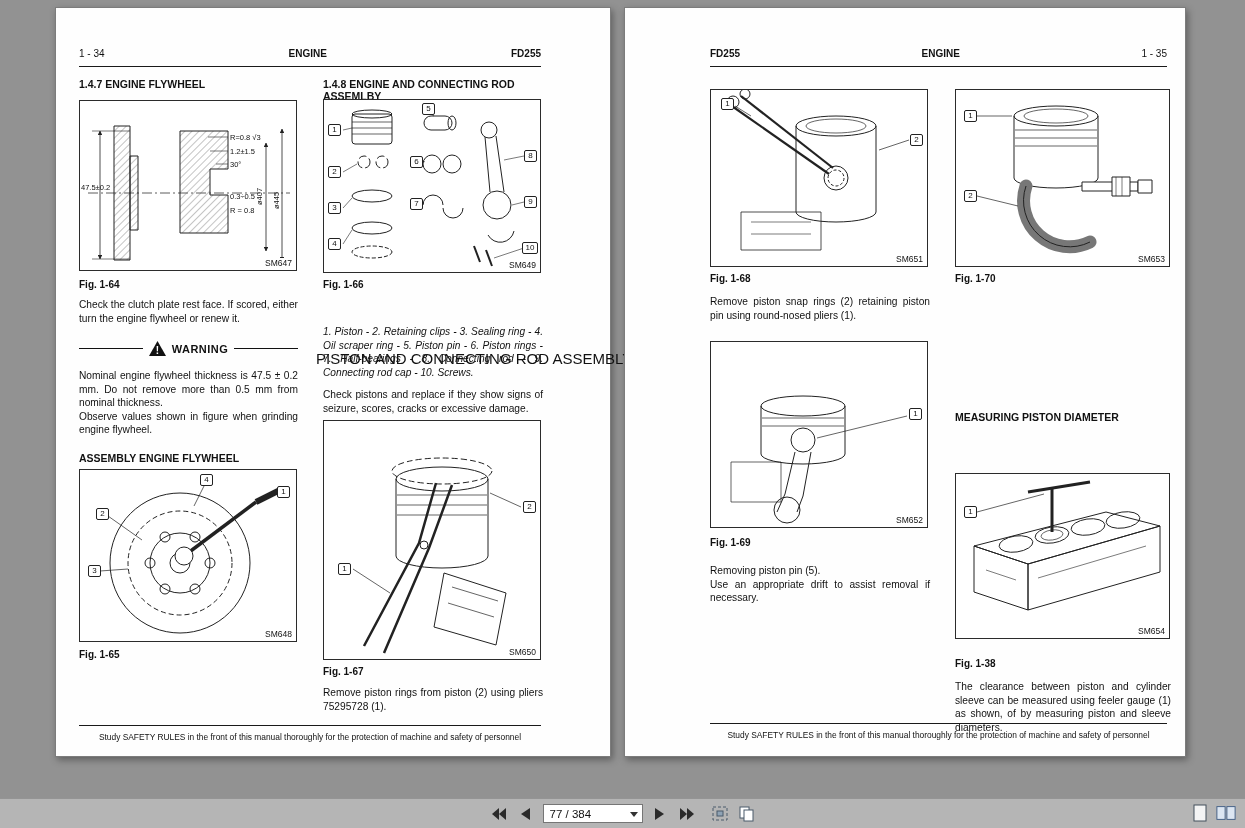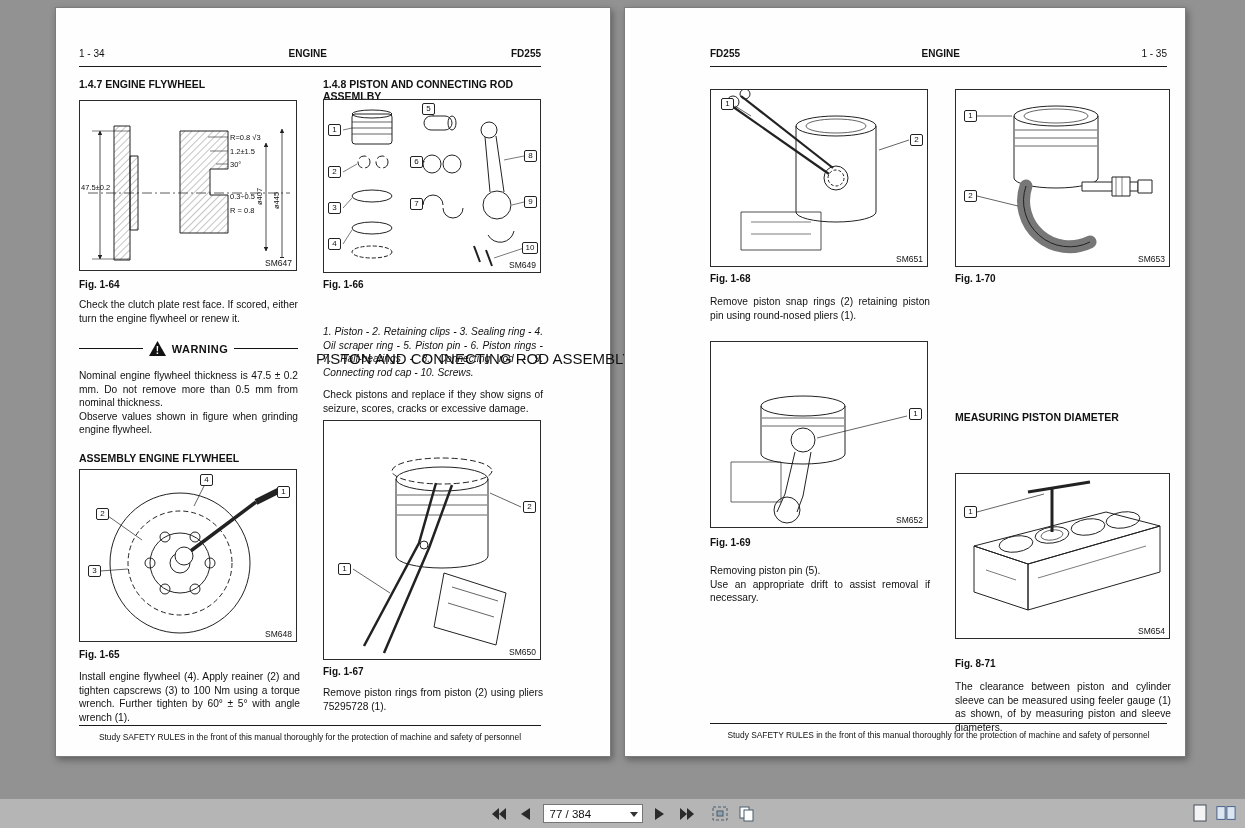--- a/index.html
+++ b/index.html
@@ -121,23 +121,22 @@
       <line x1="126" y1="12" x2="114" y2="36" stroke="#222" stroke-width="0.7"></line>
     </svg>
     <div class="co" style="left:197px; top:16px;">1</div>
     <div class="co" style="left:16px; top:38px;">2</div>
     <div class="co" style="left:8px; top:95px;">3</div>
     <div class="co" style="left:120px; top:4px;">4</div>
     <div class="smcode">SM648</div>
   </div>
   <div class="abs figcap" style="left:23px; top:641px;">Fig. 1-65</div>
 
-  <div class="abs para" style="left:23px; top:662px; width:221px;">Install engine flywheel (4). Apply reainer (2) and tighten capscrews (3) to 100 Nm using a torque wrench. Further tighten by 60° ± 5° with angle wrench (1).</div>
-
-  <div class="abs sect" style="left:267px; top:70px; width:220px;">1.4.8  PISTON AND CONNECTING ROD ASSEMLBY</div>
+
+  <div class="abs sect" style="left:267px; top:70px; width:220px;">1.4.8  ENGINE AND CONNECTING ROD ASSEMLBY</div>
 
   <div class="figframe" style="left:267px; top:91px; width:218px; height:174px;">
     <svg class="fig" width="216" height="172" viewBox="0 0 216 172">
       <rect x="28" y="14" width="40" height="30" rx="3" fill="none" stroke="#222"></rect>
       <ellipse cx="48" cy="14" rx="20" ry="4" fill="none" stroke="#222"></ellipse>
       <line x1="28" y1="22" x2="68" y2="22" stroke="#222" stroke-width="0.7"></line>
       <line x1="28" y1="28" x2="68" y2="28" stroke="#222" stroke-width="0.7"></line>
       <line x1="28" y1="34" x2="68" y2="34" stroke="#222" stroke-width="0.7"></line>
       <circle cx="40" cy="62" r="6" fill="none" stroke="#222" stroke-dasharray="8 3"></circle>
       <circle cx="58" cy="62" r="6" fill="none" stroke="#222" stroke-dasharray="8 3"></circle>
@@ -317,21 +316,21 @@
       <ellipse cx="96" cy="61" rx="11" ry="5" fill="none" stroke="#222" stroke-width="0.7" transform="rotate(-8 96 61)"></ellipse>
       <line x1="96" y1="14" x2="96" y2="58" stroke="#222" stroke-width="3"></line>
       <line x1="72" y1="18" x2="134" y2="8" stroke="#222" stroke-width="3"></line>
       <line x1="21" y1="38" x2="88" y2="20" stroke="#222" stroke-width="0.7"></line>
       <line x1="30" y1="96" x2="60" y2="106" stroke="#222" stroke-width="0.6"></line>
       <line x1="82" y1="104" x2="190" y2="72" stroke="#222" stroke-width="0.6"></line>
     </svg>
     <div class="co" style="left:8px; top:32px;">1</div>
     <div class="smcode">SM654</div>
   </div>
-  <div class="abs figcap" style="left:330px; top:650px;">Fig. 8-71</div>
+  <div class="abs figcap" style="left:330px; top:650px;">Fig. 1-38</div>
 
   <div class="abs para" style="left:330px; top:672px; width:216px;">The clearance between piston and cylinder sleeve can be measured using feeler gauge (1) as shown, of by measuring piston and sleeve diameters.</div>
 
   <div class="abs hrule" style="left:85px; top:715px; width:457px;"></div>
   <div class="abs footer" style="left:85px; top:722px; width:457px;">Study SAFETY RULES in the front of this manual thoroughly for the protection of machine and safety of personnel</div>
 </div>
 
 <div class="bottombar">
   <button class="tbtn" title="">
     <svg width="14" height="12" viewBox="0 0 14 12">

